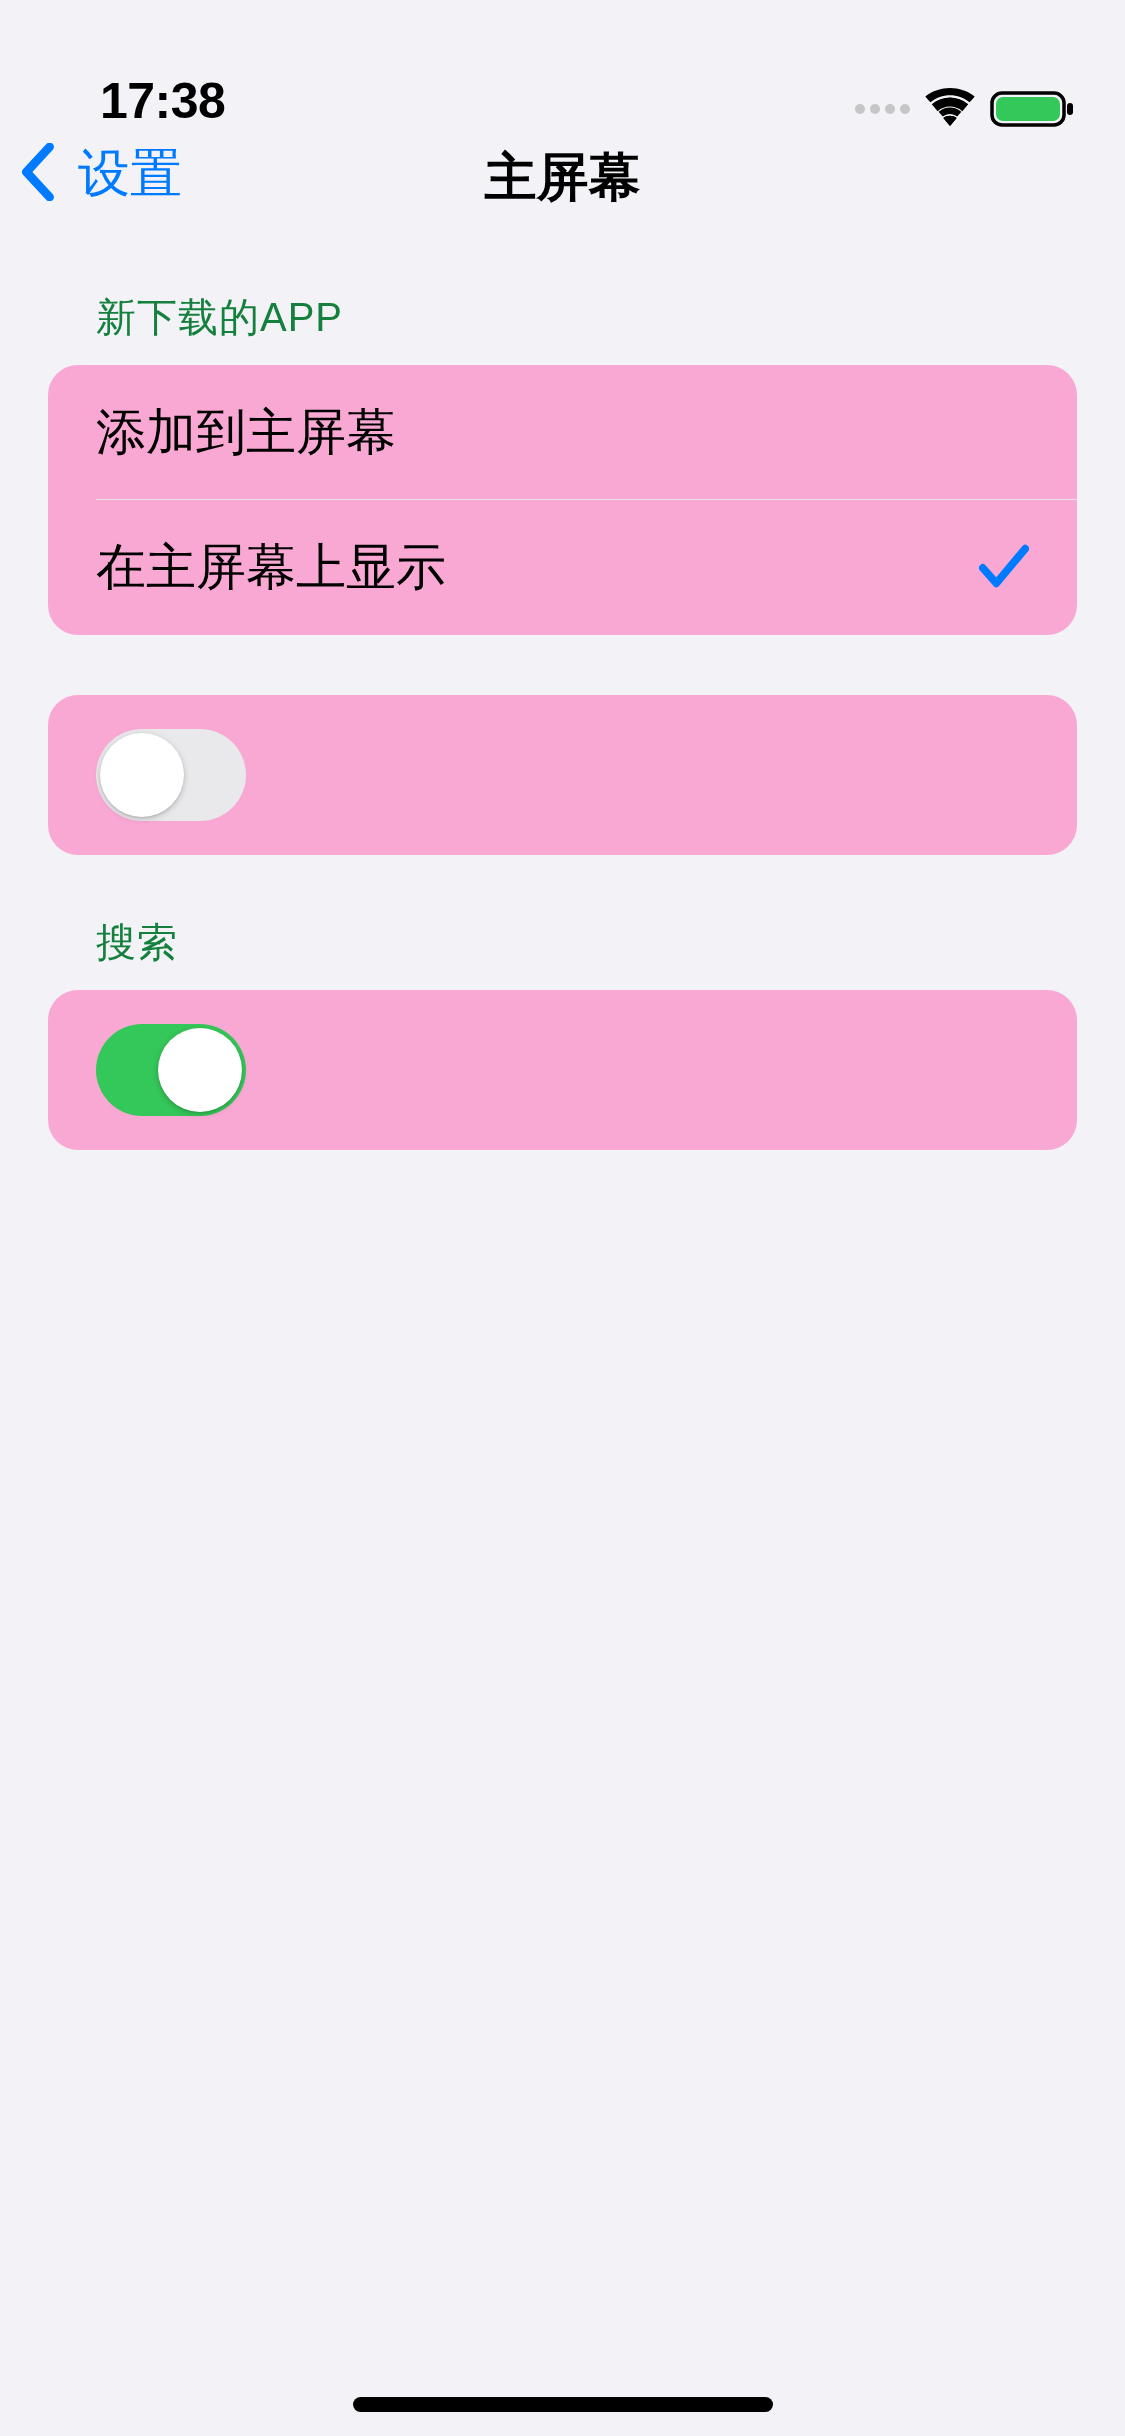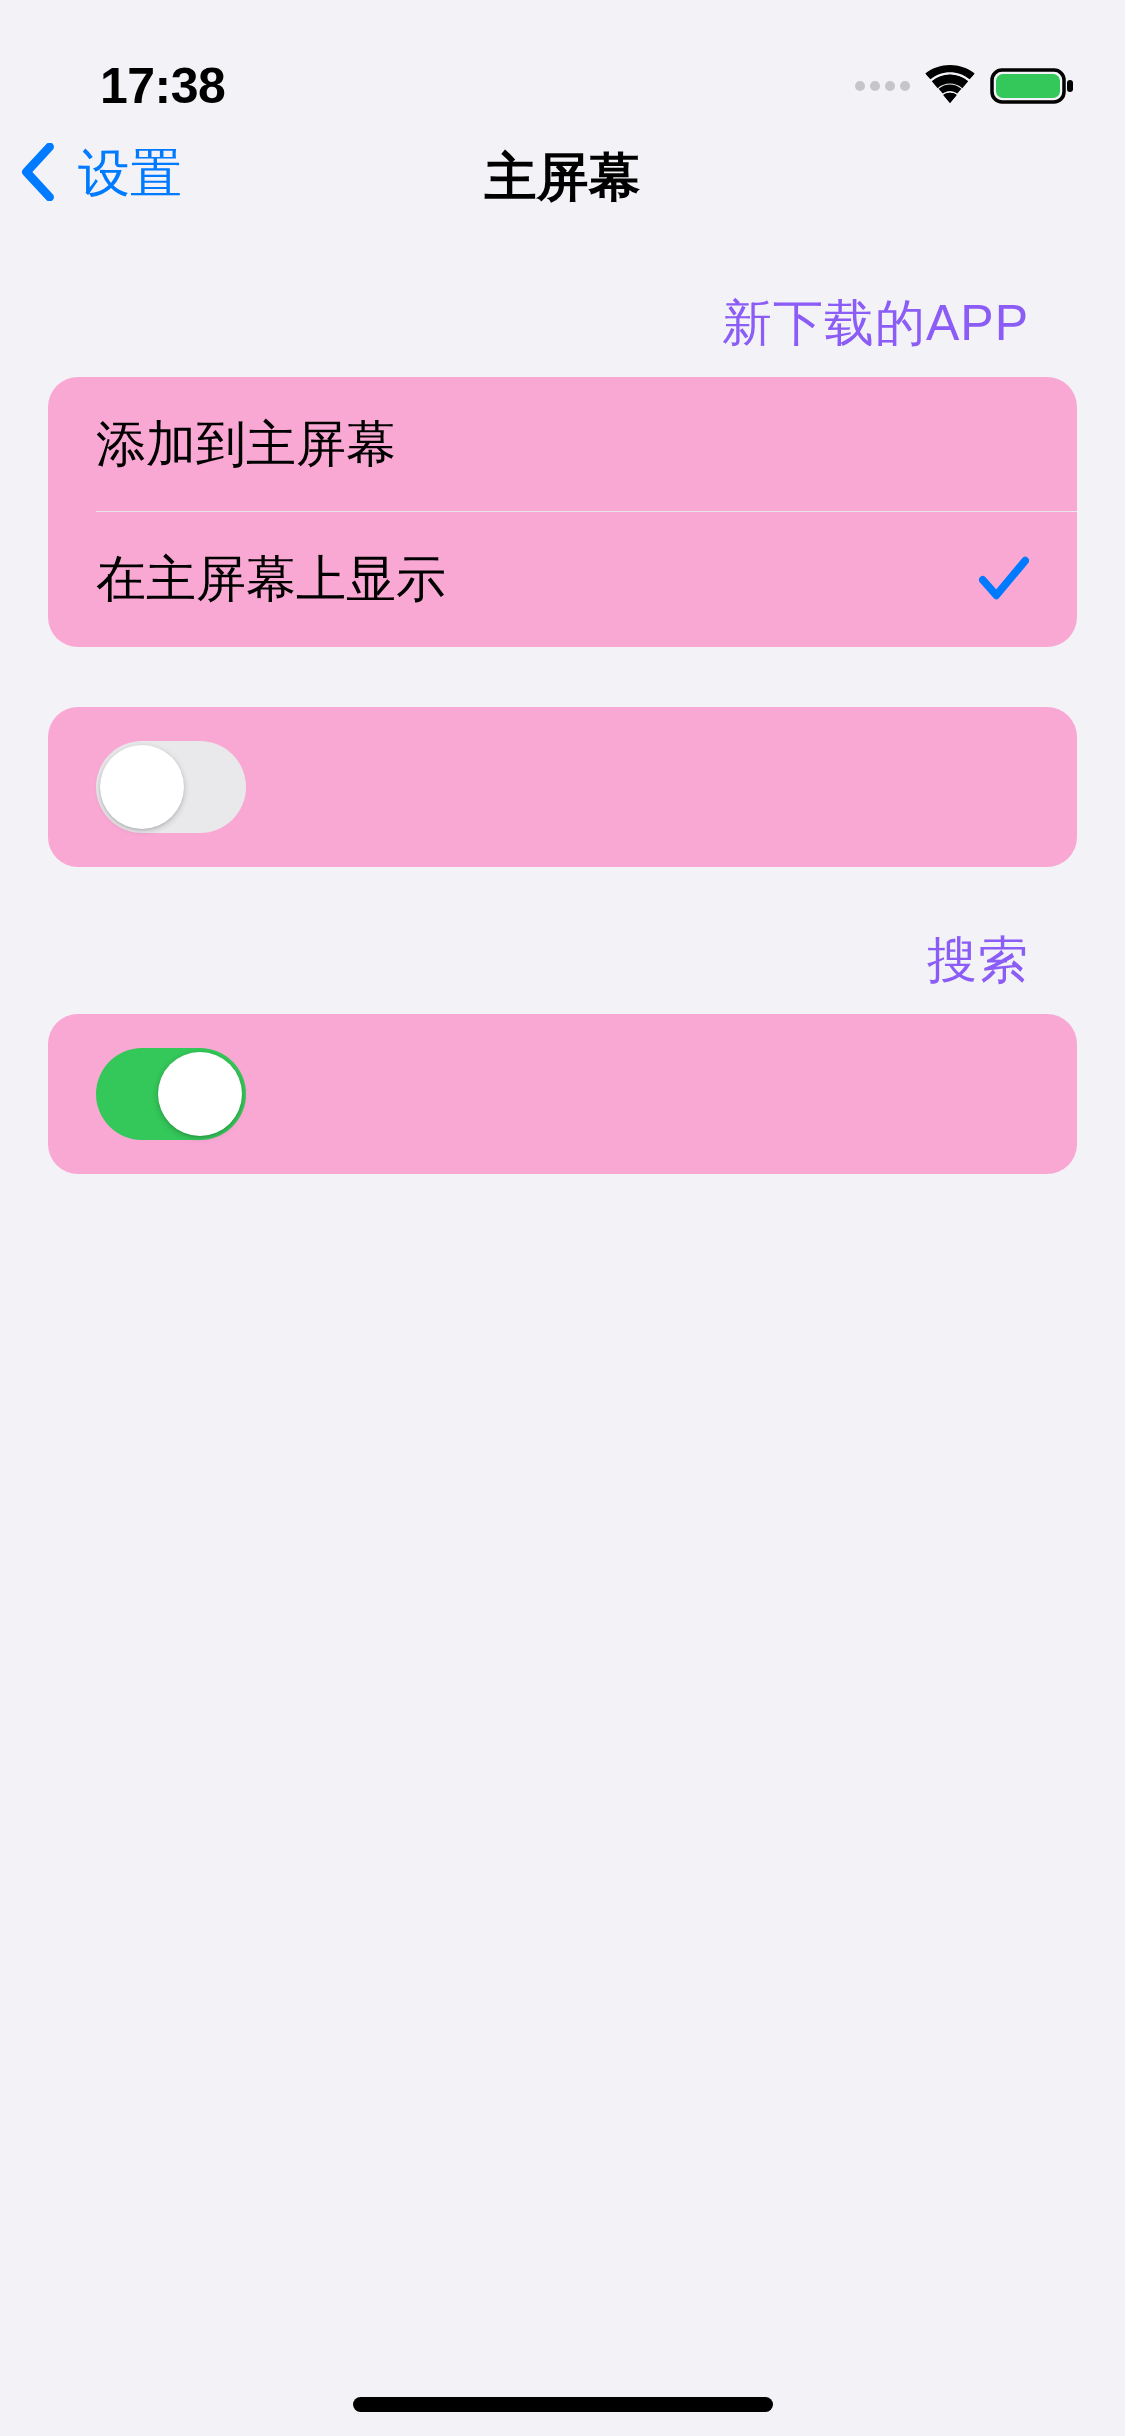--- a/index.html
+++ b/index.html
@@ -15,21 +15,21 @@
       background-color: #f2f2f7;
       font-family: -apple-system, BlinkMacSystemFont, "SF Pro Text", "Helvetica Neue", sans-serif;
       overflow: hidden;
       position: relative;
     }
 
     
     .status-bar {
       display: flex;
       justify-content: space-between;
-      align-items: center;
+      align-items: flex-end;
       padding: 42px 50px 0 100px;
       height: 130px;
     }
 
     .status-time {
       font-size: 50px;
       font-weight: 600;
       letter-spacing: -0.5px;
     }
 
@@ -107,25 +107,24 @@
     
     .content {
       padding: 60px 48px 0 48px;
     }
 
     .section {
       margin-bottom: 60px;
     }
 
     .section-header {
-      font-size: 50px;
-      color: #8b5cf6;
+      font-size: 40px;
+      color: #15803d;
       padding: 0 48px 20px 48px;
       letter-spacing: 1px;
-      text-align: right;
     }
 
     .section-group {
       background-color: #f9a8d4;
       border-radius: 30px;
       overflow: hidden;
     }
 
     .row {
       display: flex;

